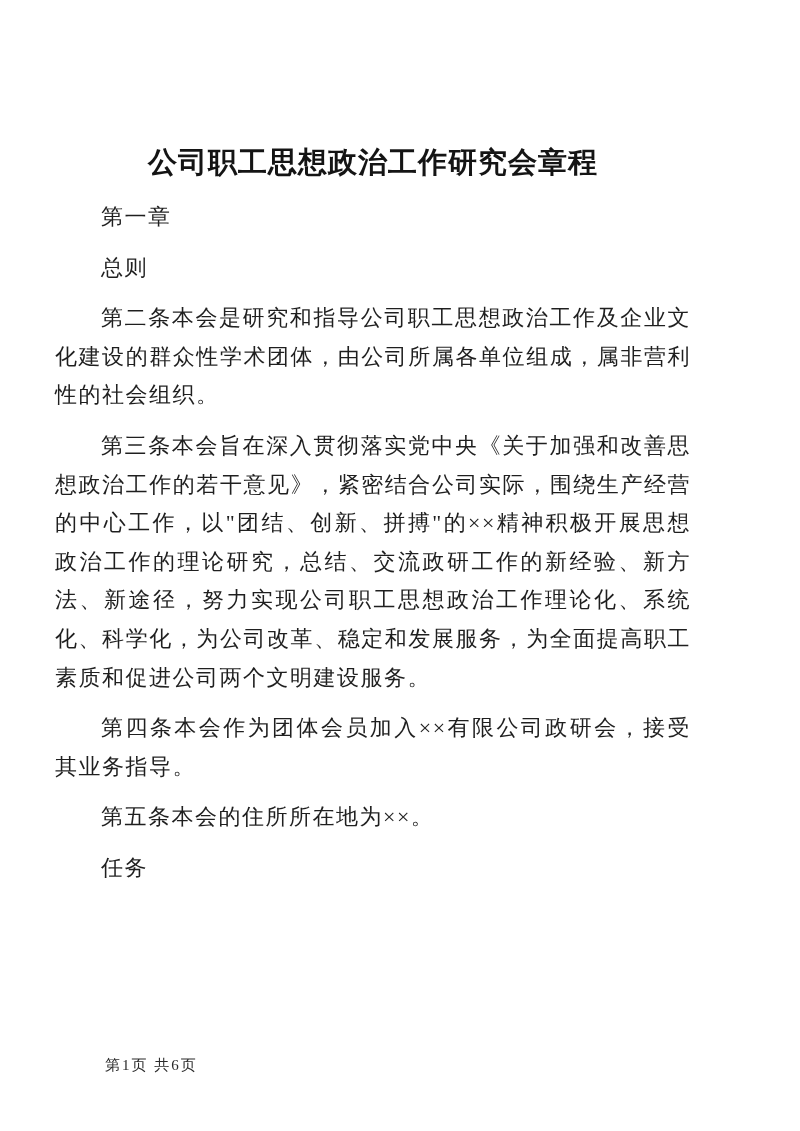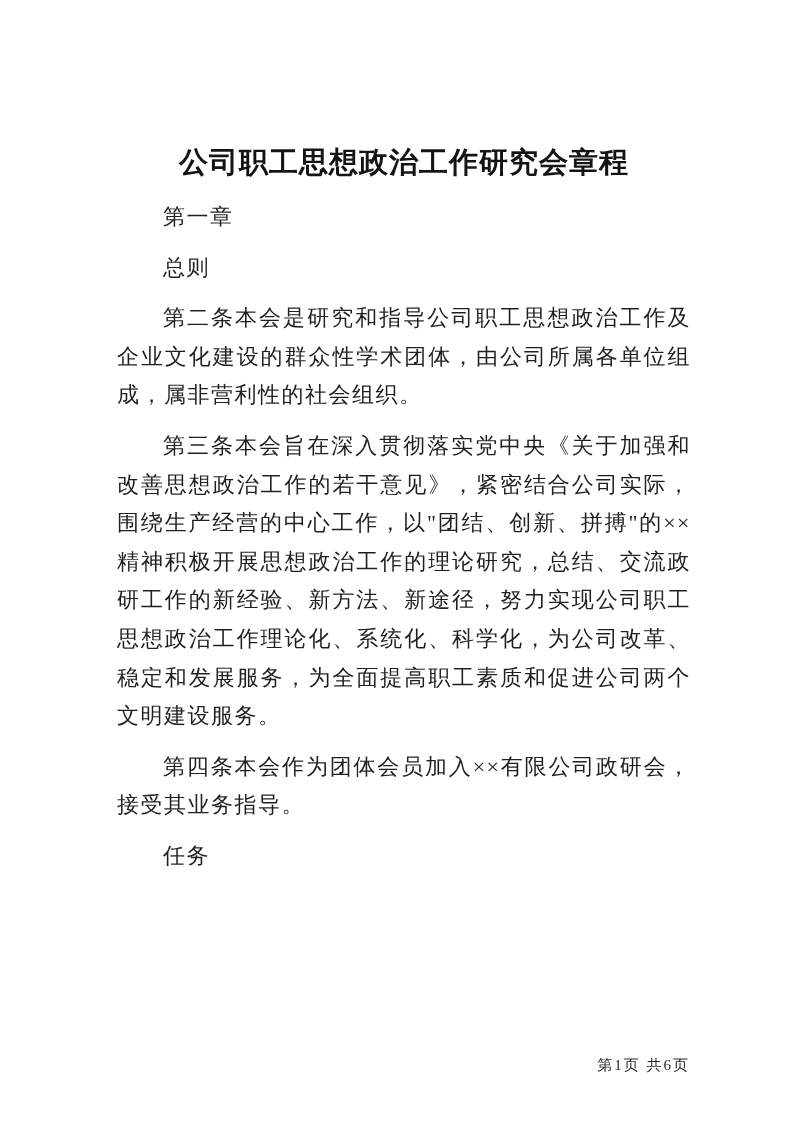--- a/index.html
+++ b/index.html
@@ -11,21 +11,21 @@
     position: relative;
     width: 800px;
     height: 1131px;
     background: #ffffff;
     overflow: hidden;
     font-family: "Liberation Serif", "DejaVu Serif", serif;
     color: #1f1f1f;
     box-sizing: border-box;
   }
   .content {
-    padding: 140px 97px 0 105px;
+    padding: 140px 97px 0 43px;
   }
   .doc-title {
     font-size: 29px;
     line-height: 44px;
     font-weight: 700;
     text-align: center;
     margin: 0 0 14px 0;
     letter-spacing: 1px;
     color: #141414;
   }
@@ -36,21 +36,21 @@
     text-indent: 46px;
     text-align: justify;
     text-justify: inter-character;
     letter-spacing: 1.5px;
   }
   .page-footer {
     position: absolute;
     left: 105px;
     right: 110px;
     bottom: 56px;
-    text-align: right;
+    text-align: left;
   }
   .page-indicator {
     font-size: 15px;
     letter-spacing: 2px;
     color: #2a2a2a;
   }
 </style>
 </head>
 <body>
 
@@ -62,20 +62,21 @@
 
     <p class="para">总则</p>
 
 
     <p class="para">第二条本会是研究和指导公司职工思想政治工作及企业文化建设的群众性学术团体，由公司所属各单位组成，属非营利性的社会组织。</p>
 
     <p class="para">第三条本会旨在深入贯彻落实党中央《关于加强和改善思想政治工作的若干意见》，紧密结合公司实际，围绕生产经营的中心工作，以"团结、创新、拼搏"的××精神积极开展思想政治工作的理论研究，总结、交流政研工作的新经验、新方法、新途径，努力实现公司职工思想政治工作理论化、系统化、科学化，为公司改革、稳定和发展服务，为全面提高职工素质和促进公司两个文明建设服务。</p>
 
     <p class="para">第四条本会作为团体会员加入××有限公司政研会，接受其业务指导。</p>
 
+    <p class="para">第五条本会的住所所在地为××。</p>
 
 
     <p class="para">任务</p>
 
   </div>
 
   <div class="page-footer">
     <span class="page-indicator">第1页 共6页</span>
   </div>
 </div>

